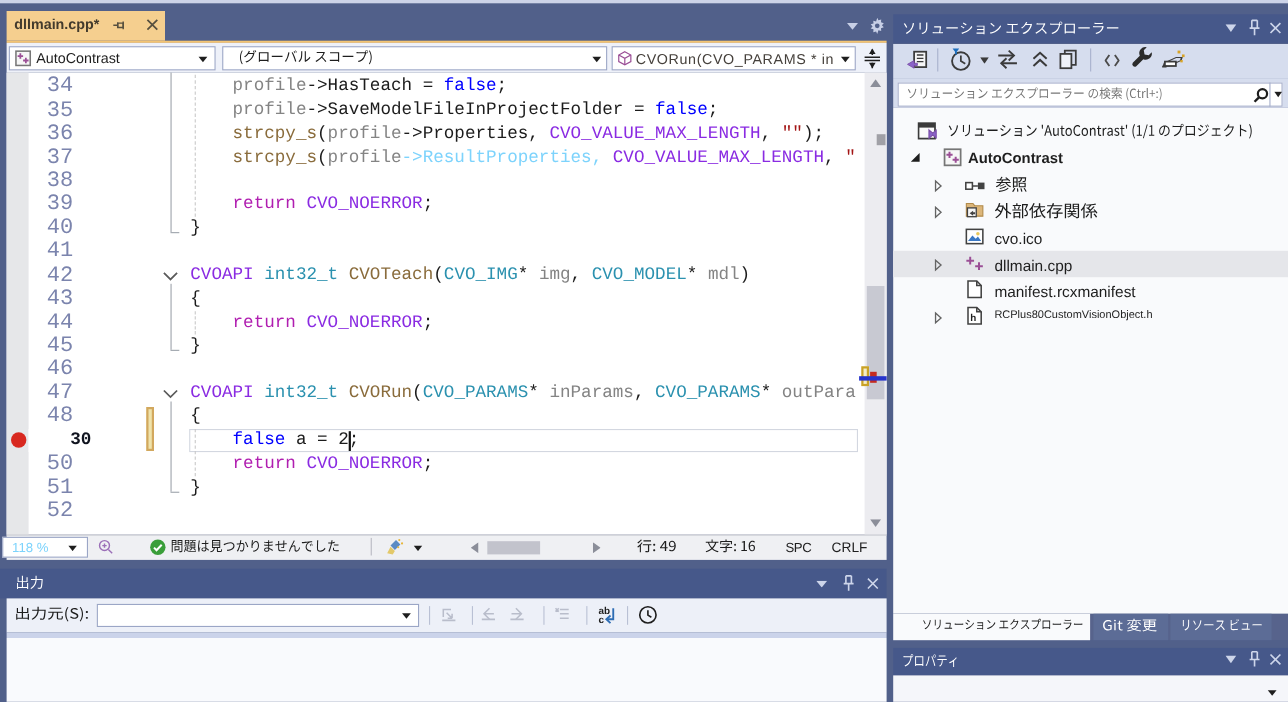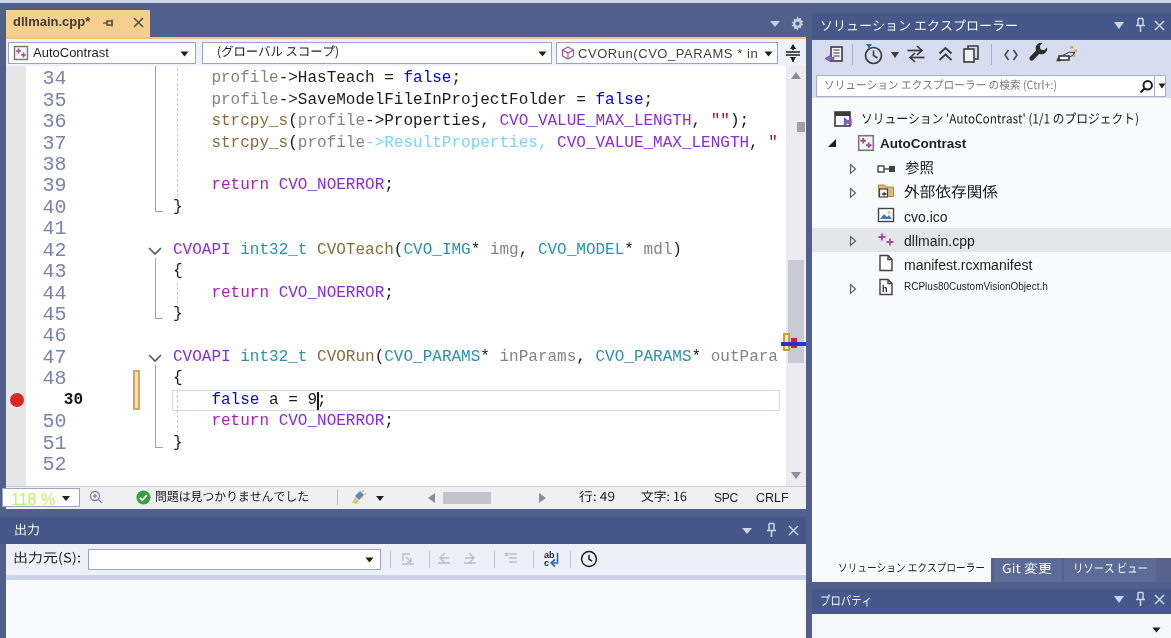--- a/index.html
+++ b/index.html
@@ -120,40 +120,40 @@
     <span style="color:#b01eb0">return</span> <span style="color:#8a2be2">CVO_NOERROR</span><span style="color:#1c1c1c">;</span>
 <span style="color:#1c1c1c">}</span>
 
 <span style="color:#8a2be2">CVOAPI</span> <span style="color:#2b91af">int32_t</span> <span style="color:#8a6c3c">CVOTeach</span><span style="color:#1c1c1c">(</span><span style="color:#2b91af">CVO_IMG</span><span style="color:#1c1c1c">* </span><span style="color:#848484">img</span><span style="color:#1c1c1c">, </span><span style="color:#2b91af">CVO_MODEL</span><span style="color:#1c1c1c">* </span><span style="color:#848484">mdl</span><span style="color:#1c1c1c">)</span>
 <span style="color:#1c1c1c">{</span>
     <span style="color:#b01eb0">return</span> <span style="color:#8a2be2">CVO_NOERROR</span><span style="color:#1c1c1c">;</span>
 <span style="color:#1c1c1c">}</span>
 
 <span style="color:#8a2be2">CVOAPI</span> <span style="color:#2b91af">int32_t</span> <span style="color:#8a6c3c">CVORun</span><span style="color:#1c1c1c">(</span><span style="color:#2b91af">CVO_PARAMS</span><span style="color:#1c1c1c">* </span><span style="color:#848484">inParams</span><span style="color:#1c1c1c">, </span><span style="color:#2b91af">CVO_PARAMS</span><span style="color:#1c1c1c">* </span><span style="color:#848484">outPara</span>
 <span style="color:#1c1c1c">{</span>
-    <span style="color:#0000ff">false</span><span style="color:#1c1c1c"> a = 9;</span>
+    <span style="color:#0000ff">false</span><span style="color:#1c1c1c"> a = 2;</span>
     <span style="color:#b01eb0">return</span> <span style="color:#8a2be2">CVO_NOERROR</span><span style="color:#1c1c1c">;</span>
 <span style="color:#1c1c1c">}</span>
 </pre>
 <div class="abs" style="left:317.0px;top:391.8px;width:1.5px;height:18px;background:#111"></div>
 <div class="abs" style="left:786px;top:66px;width:20px;height:420px;background:#ececf0"></div>
 <svg class="abs" style="left:791px;top:72px" width="10" height="7" viewBox="0 0 10 7">
     <path d="M5 0L10 7H0z" fill="#8b8e99"></path>
   </svg>
 <svg class="abs" style="left:791px;top:472px" width="10" height="7" viewBox="0 0 10 7">
     <path d="M5 7L0 0h10z" fill="#8b8e99"></path>
   </svg>
 <div class="abs" style="left:788px;top:260px;width:16px;height:103px;background:#c8c9d2"></div>
 <div class="abs" style="left:797px;top:122px;width:8px;height:10px;background:#a0a0a6"></div>
 <div class="abs" style="left:783px;top:333px;width:7px;height:18px;background:#f5edc8;border:2px solid #c9a227;box-sizing:border-box"></div>
 <div class="abs" style="left:791px;top:338px;width:6px;height:10px;background:#c52b20"></div>
 <div class="abs" style="left:781px;top:341.5px;width:25px;height:4px;background:#2633cc"></div>
 <div class="abs" style="left:6px;top:486px;width:800px;height:23px;background:#eff0f3;border-top:1px solid #cccdd3;box-sizing:border-box"></div>
 <div class="abs" style="left:2px;top:488px;width:78px;height:19px;background:#fff;border:1px solid #9ba6c6;box-sizing:border-box"></div>
-<div class="abs" style="left:11px;top:491px;font-size:16px;color:#bef264">118 %</div>
+<div class="abs" style="left:11px;top:491px;font-size:12px;color:#7dd3fc">118 %</div>
 <svg class="abs" style="left:62px;top:496px" width="8" height="5" viewBox="0 0 8 5">
     <path d="M0 0h8L4 5z" fill="#1e1e1e"></path>
   </svg>
 <svg class="abs" style="left:88px;top:489px" width="16" height="16" viewBox="0 0 16 16">
 <g fill="none" stroke="#9b6fb8" stroke-width="1.3">
       <circle cx="7" cy="7" r="4.5"></circle>
       <path d="M10.5 10.5L14 14"></path>
       <path d="M5 7h4M7 5v4"></path>
     </g>
   </svg>

